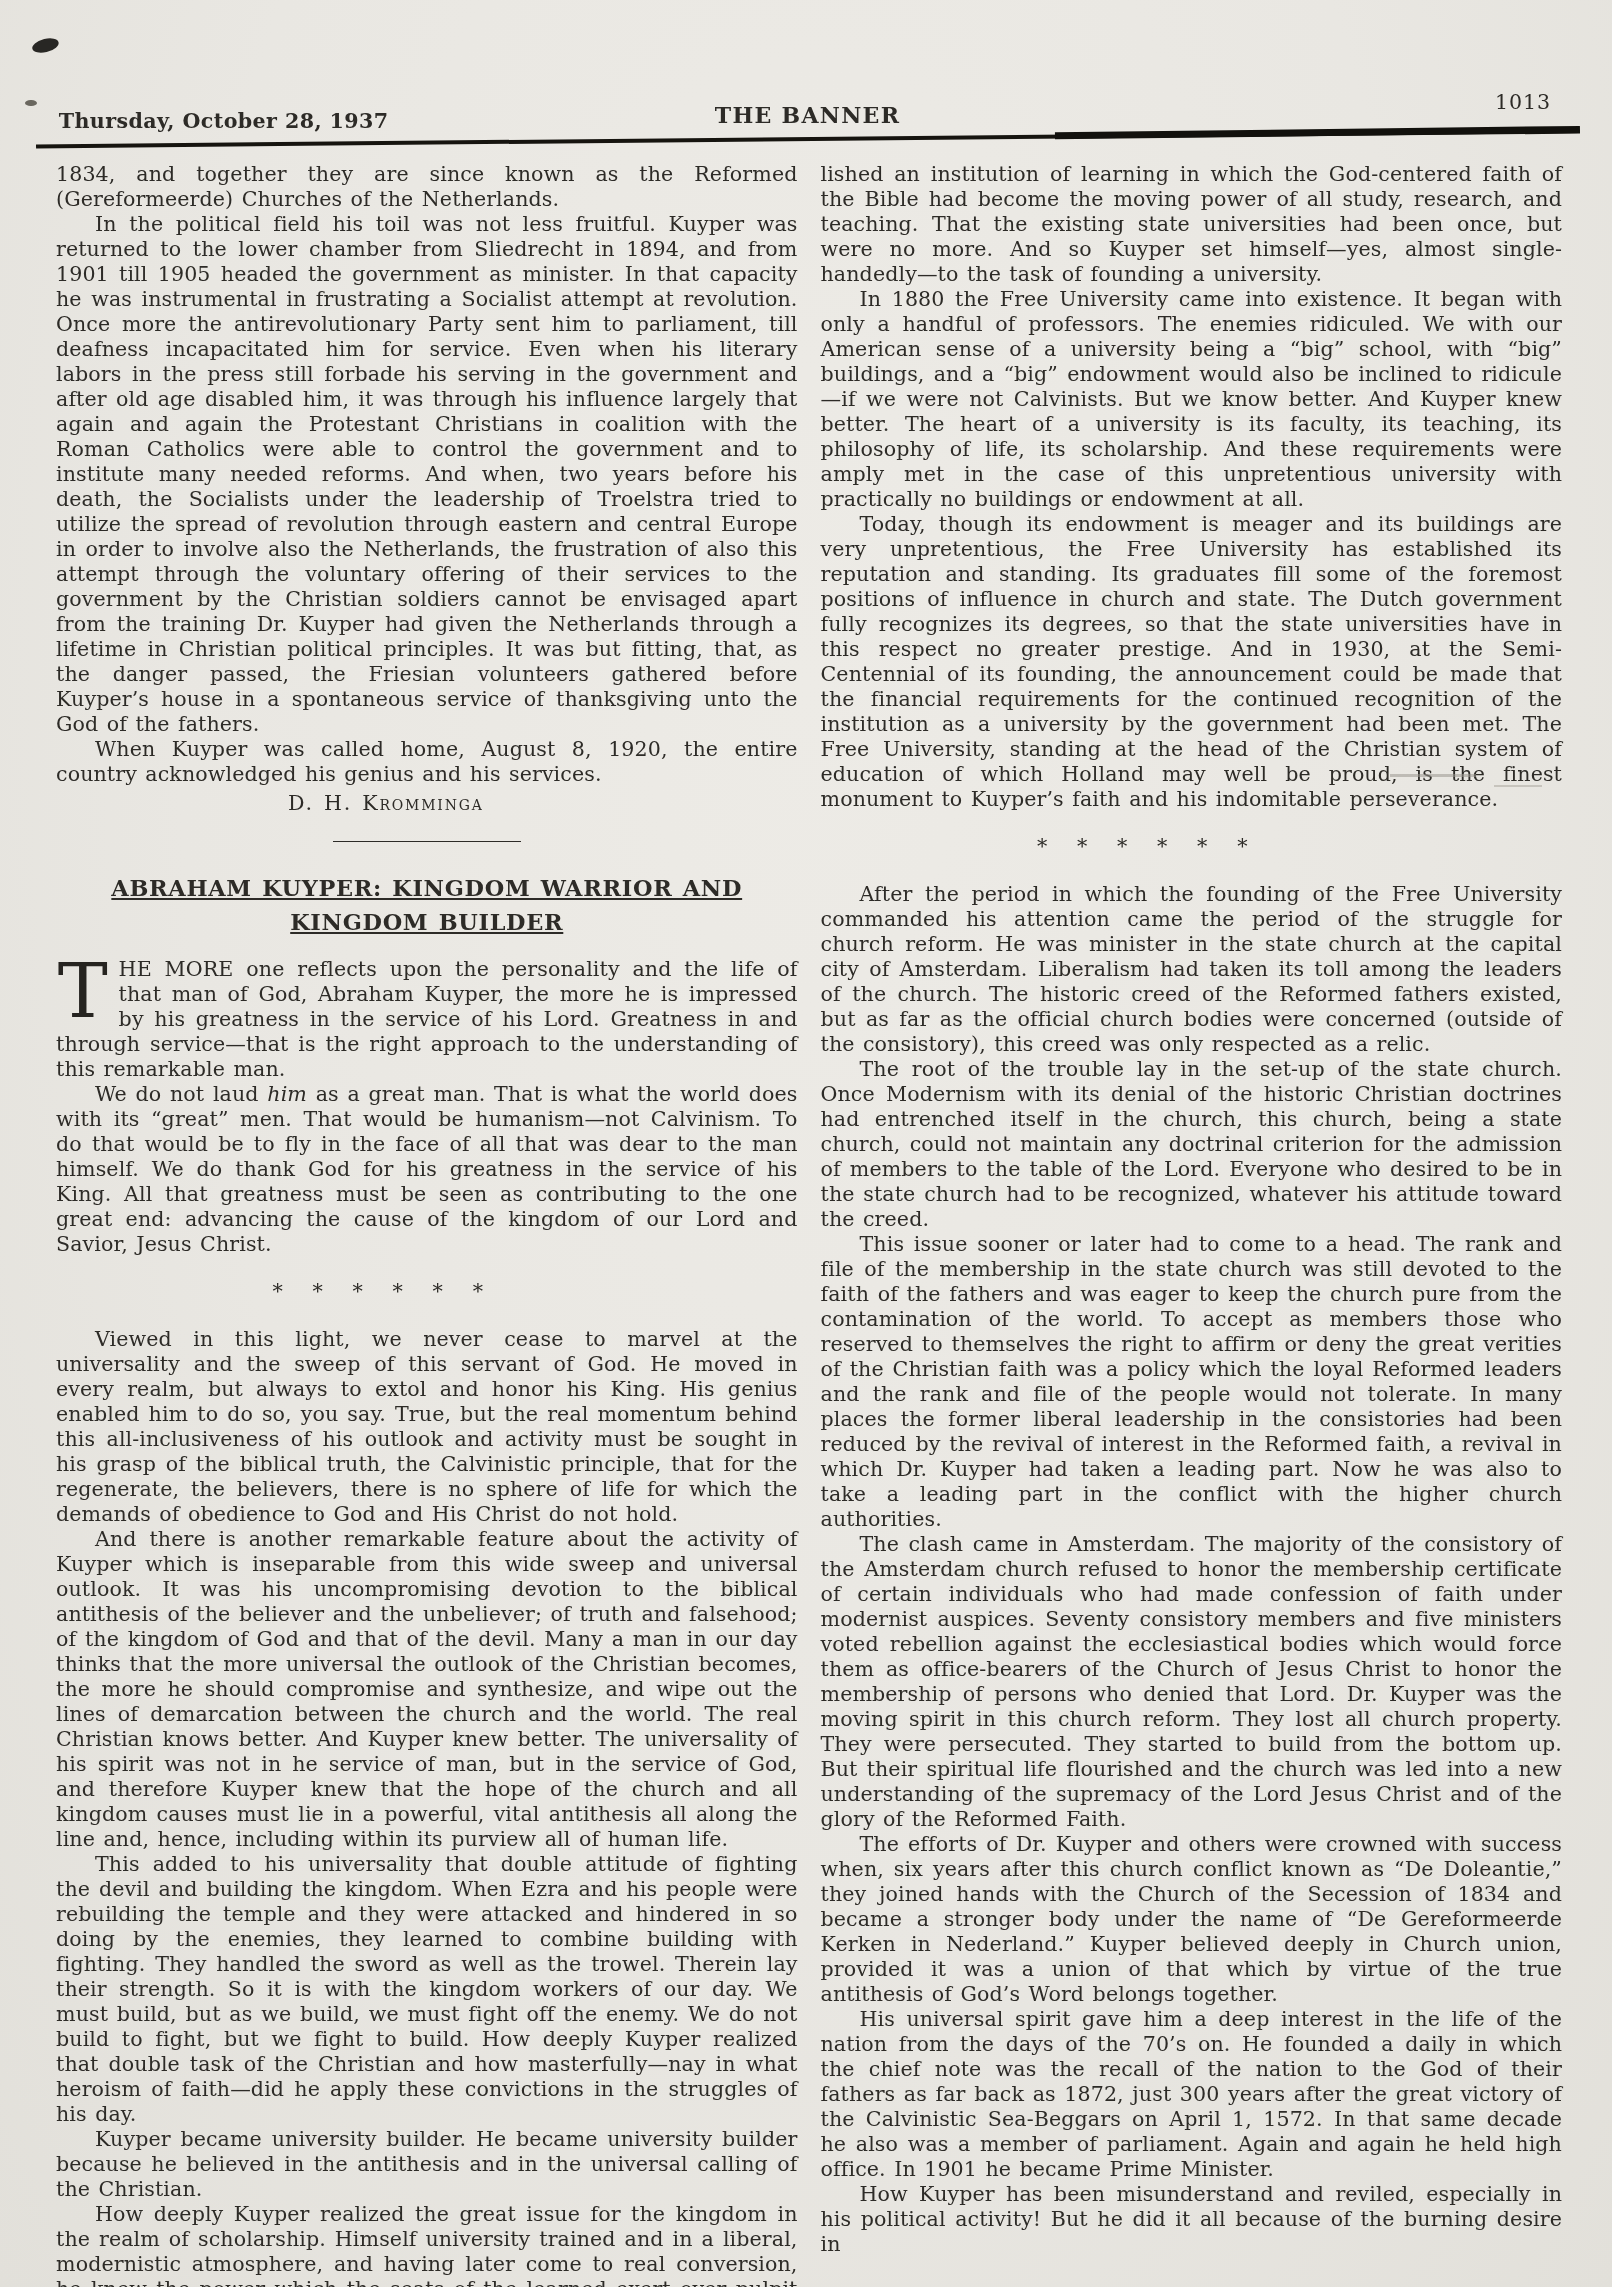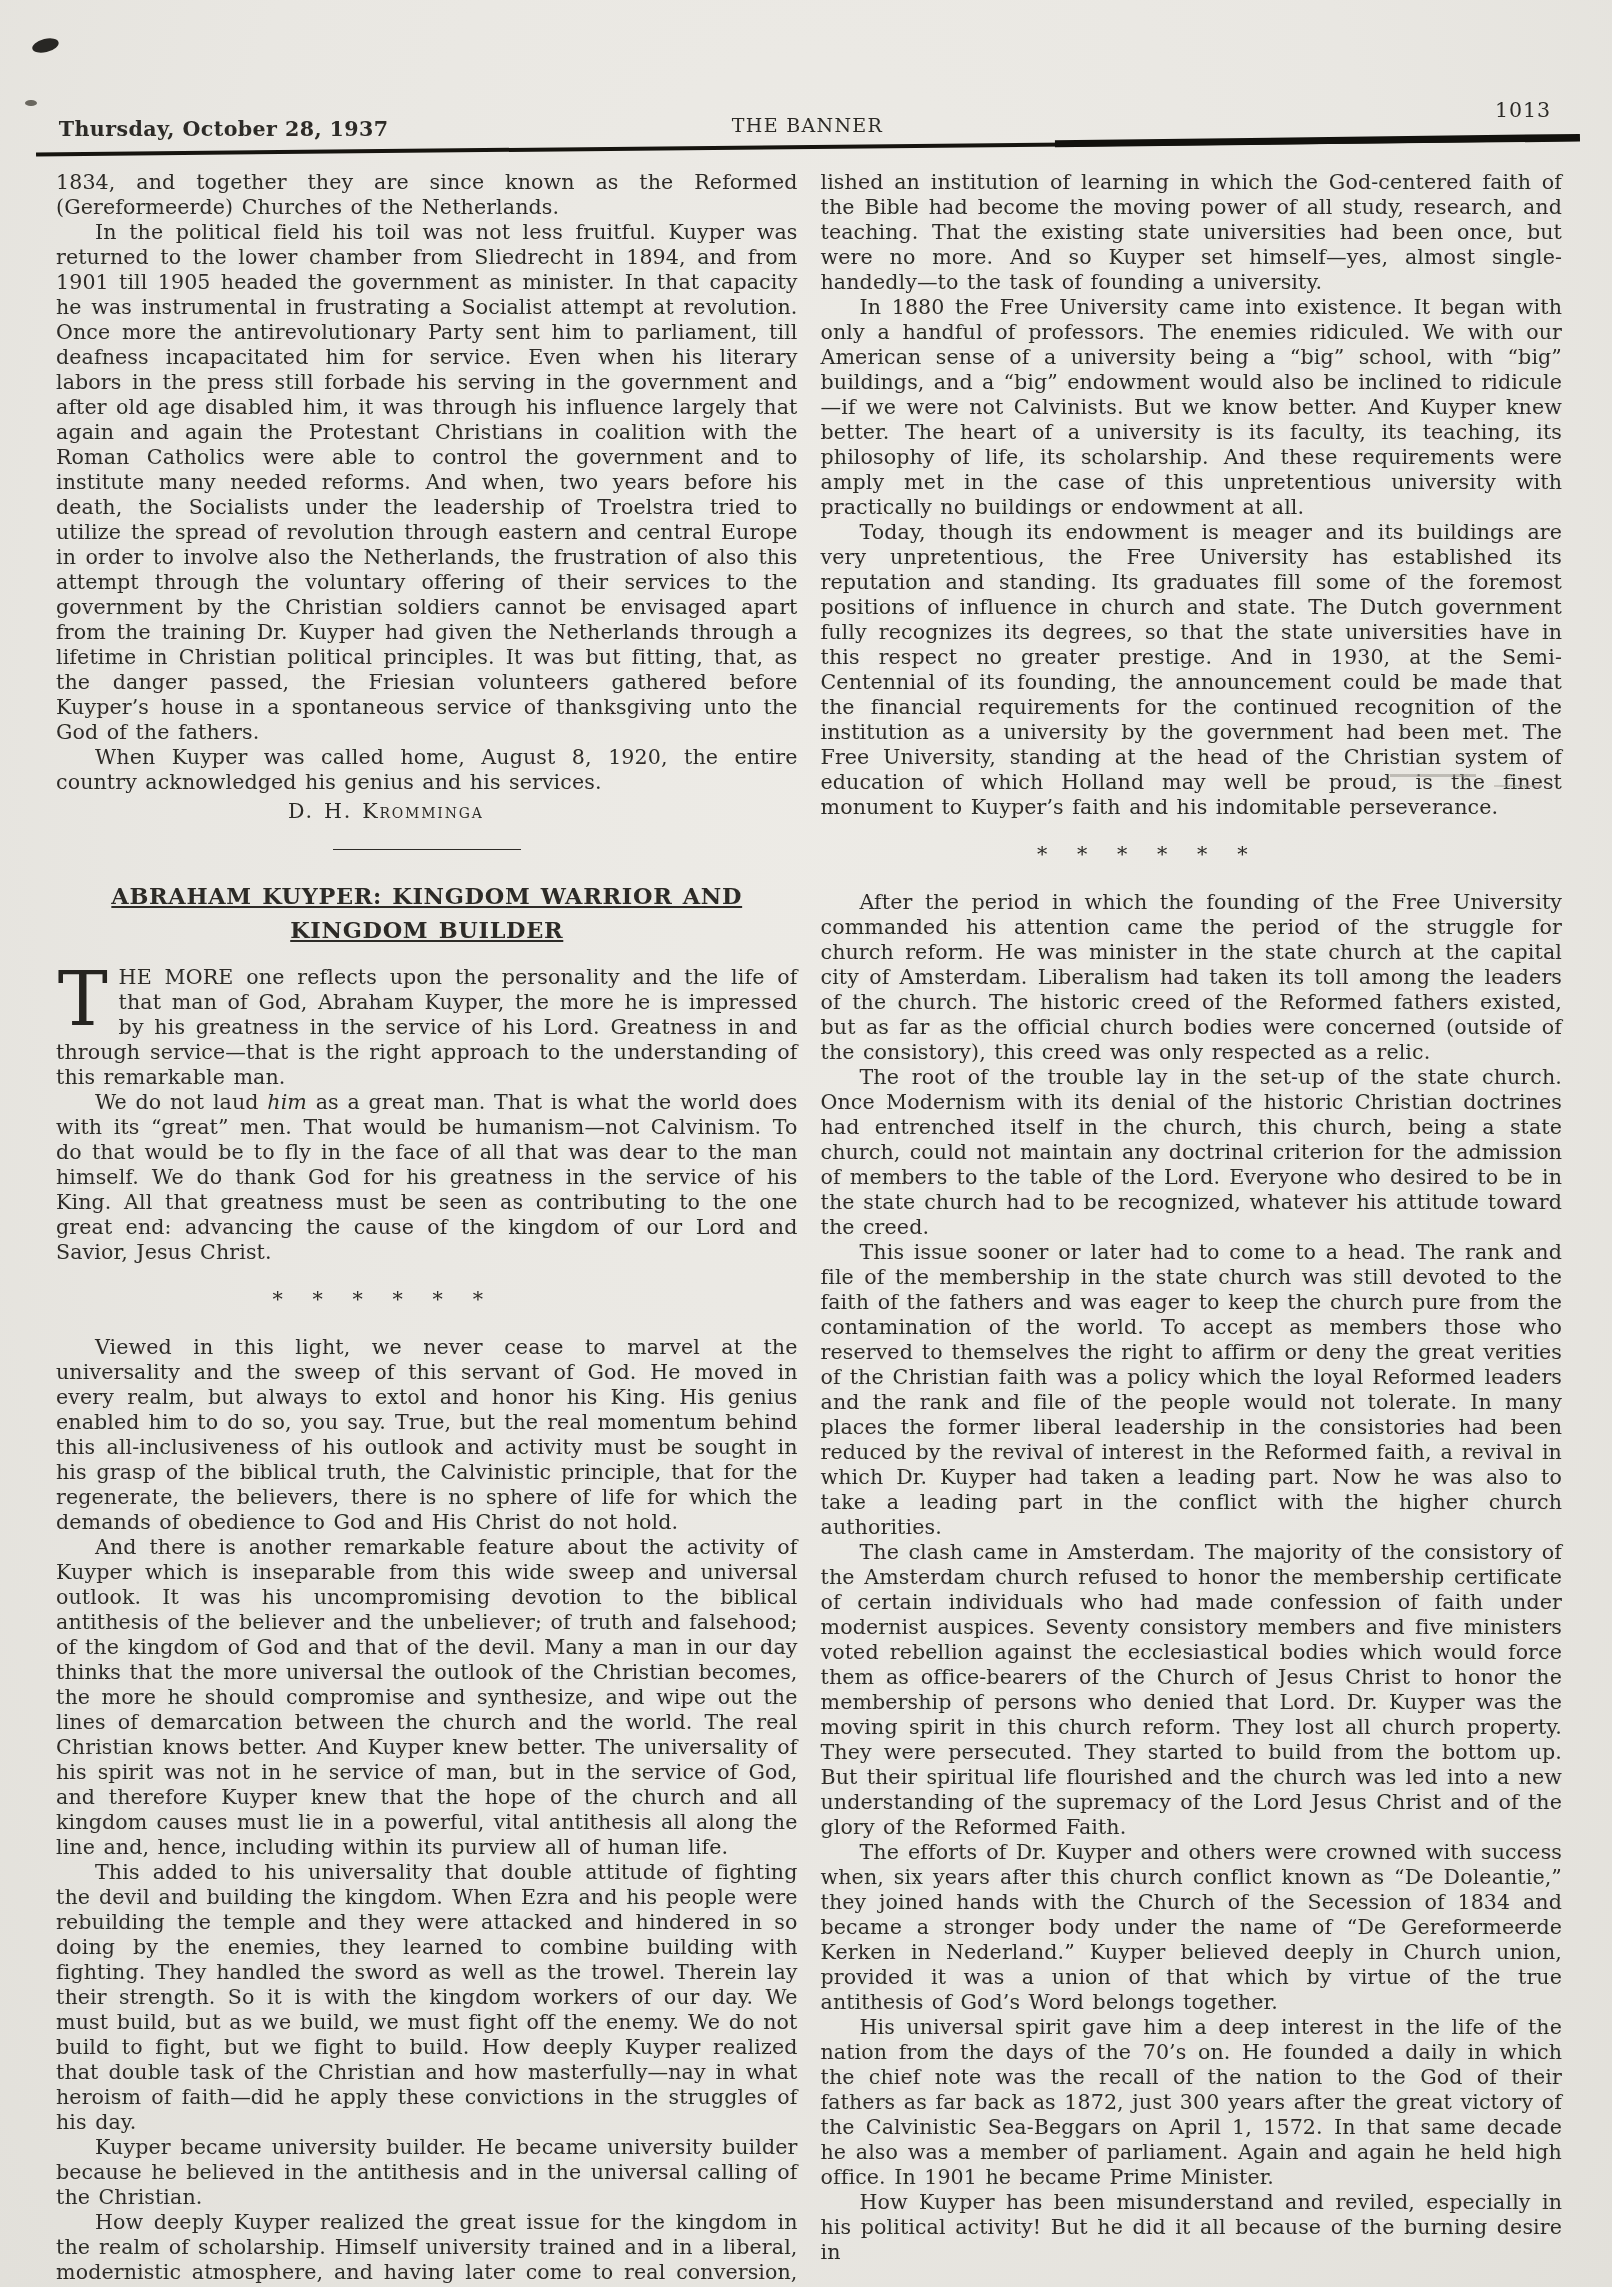--- a/index.html
+++ b/index.html
@@ -6,23 +6,23 @@
   .page{
     position:relative;
     width:1612px;height:2287px;
     margin:0 auto;
     overflow:hidden;
     background:radial-gradient(ellipse at 50% 30%, #edebe6 0%, #e9e7e2 55%, #e2e0da 100%);
     font-family:"DejaVu Serif","Liberation Serif",serif;
     color:#2d2b27;
   }
   
-  .header-area{position:relative;margin:12px 36px 0 39px;padding-top:86px;height:38px;}
+  .header-area{position:relative;margin:4px 36px 0 39px;padding-top:86px;height:38px;}
   .header-date{position:absolute;left:19.7px;bottom:-5.4px;font-size:20.6px;font-weight:bold;letter-spacing:0.4px;}
-  .header-title{position:absolute;left:50%;transform:translateX(-50%);bottom:0;font-size:19px;font-weight:normal;letter-spacing:1.3px;}
+  .header-title{position:absolute;left:50%;transform:translateX(-50%);bottom:0;font-size:22px;font-weight:bold;letter-spacing:1.3px;}
   .header-page{position:absolute;right:25px;bottom:14.3px;font-size:20.6px;letter-spacing:0.9px;}
   .header-rule{position:relative;margin:9px 32px 0 36px;height:3.6px;background:#16140f;transform:rotate(-0.55deg);}
   .header-rule::after{content:'';position:absolute;right:0;top:-2.7px;width:34%;height:7.2px;background:#12110d;transform:rotate(-0.15deg);}
   
   .columns{display:flex;gap:23px;margin:21.5px 50px 0 56px;}
   .col{flex:1;font-size:20.6px;line-height:25px;text-align:justify;word-spacing:1.8px;letter-spacing:0.1px;}
   .col p{margin:0;text-indent:39px;}
   .col p.noindent{text-indent:0;}
   .col em{font-style:italic;}
   .signature{text-align:center;padding-right:82px;font-variant:small-caps;letter-spacing:1.8px;margin-top:3.6px;font-size:20.6px;}

